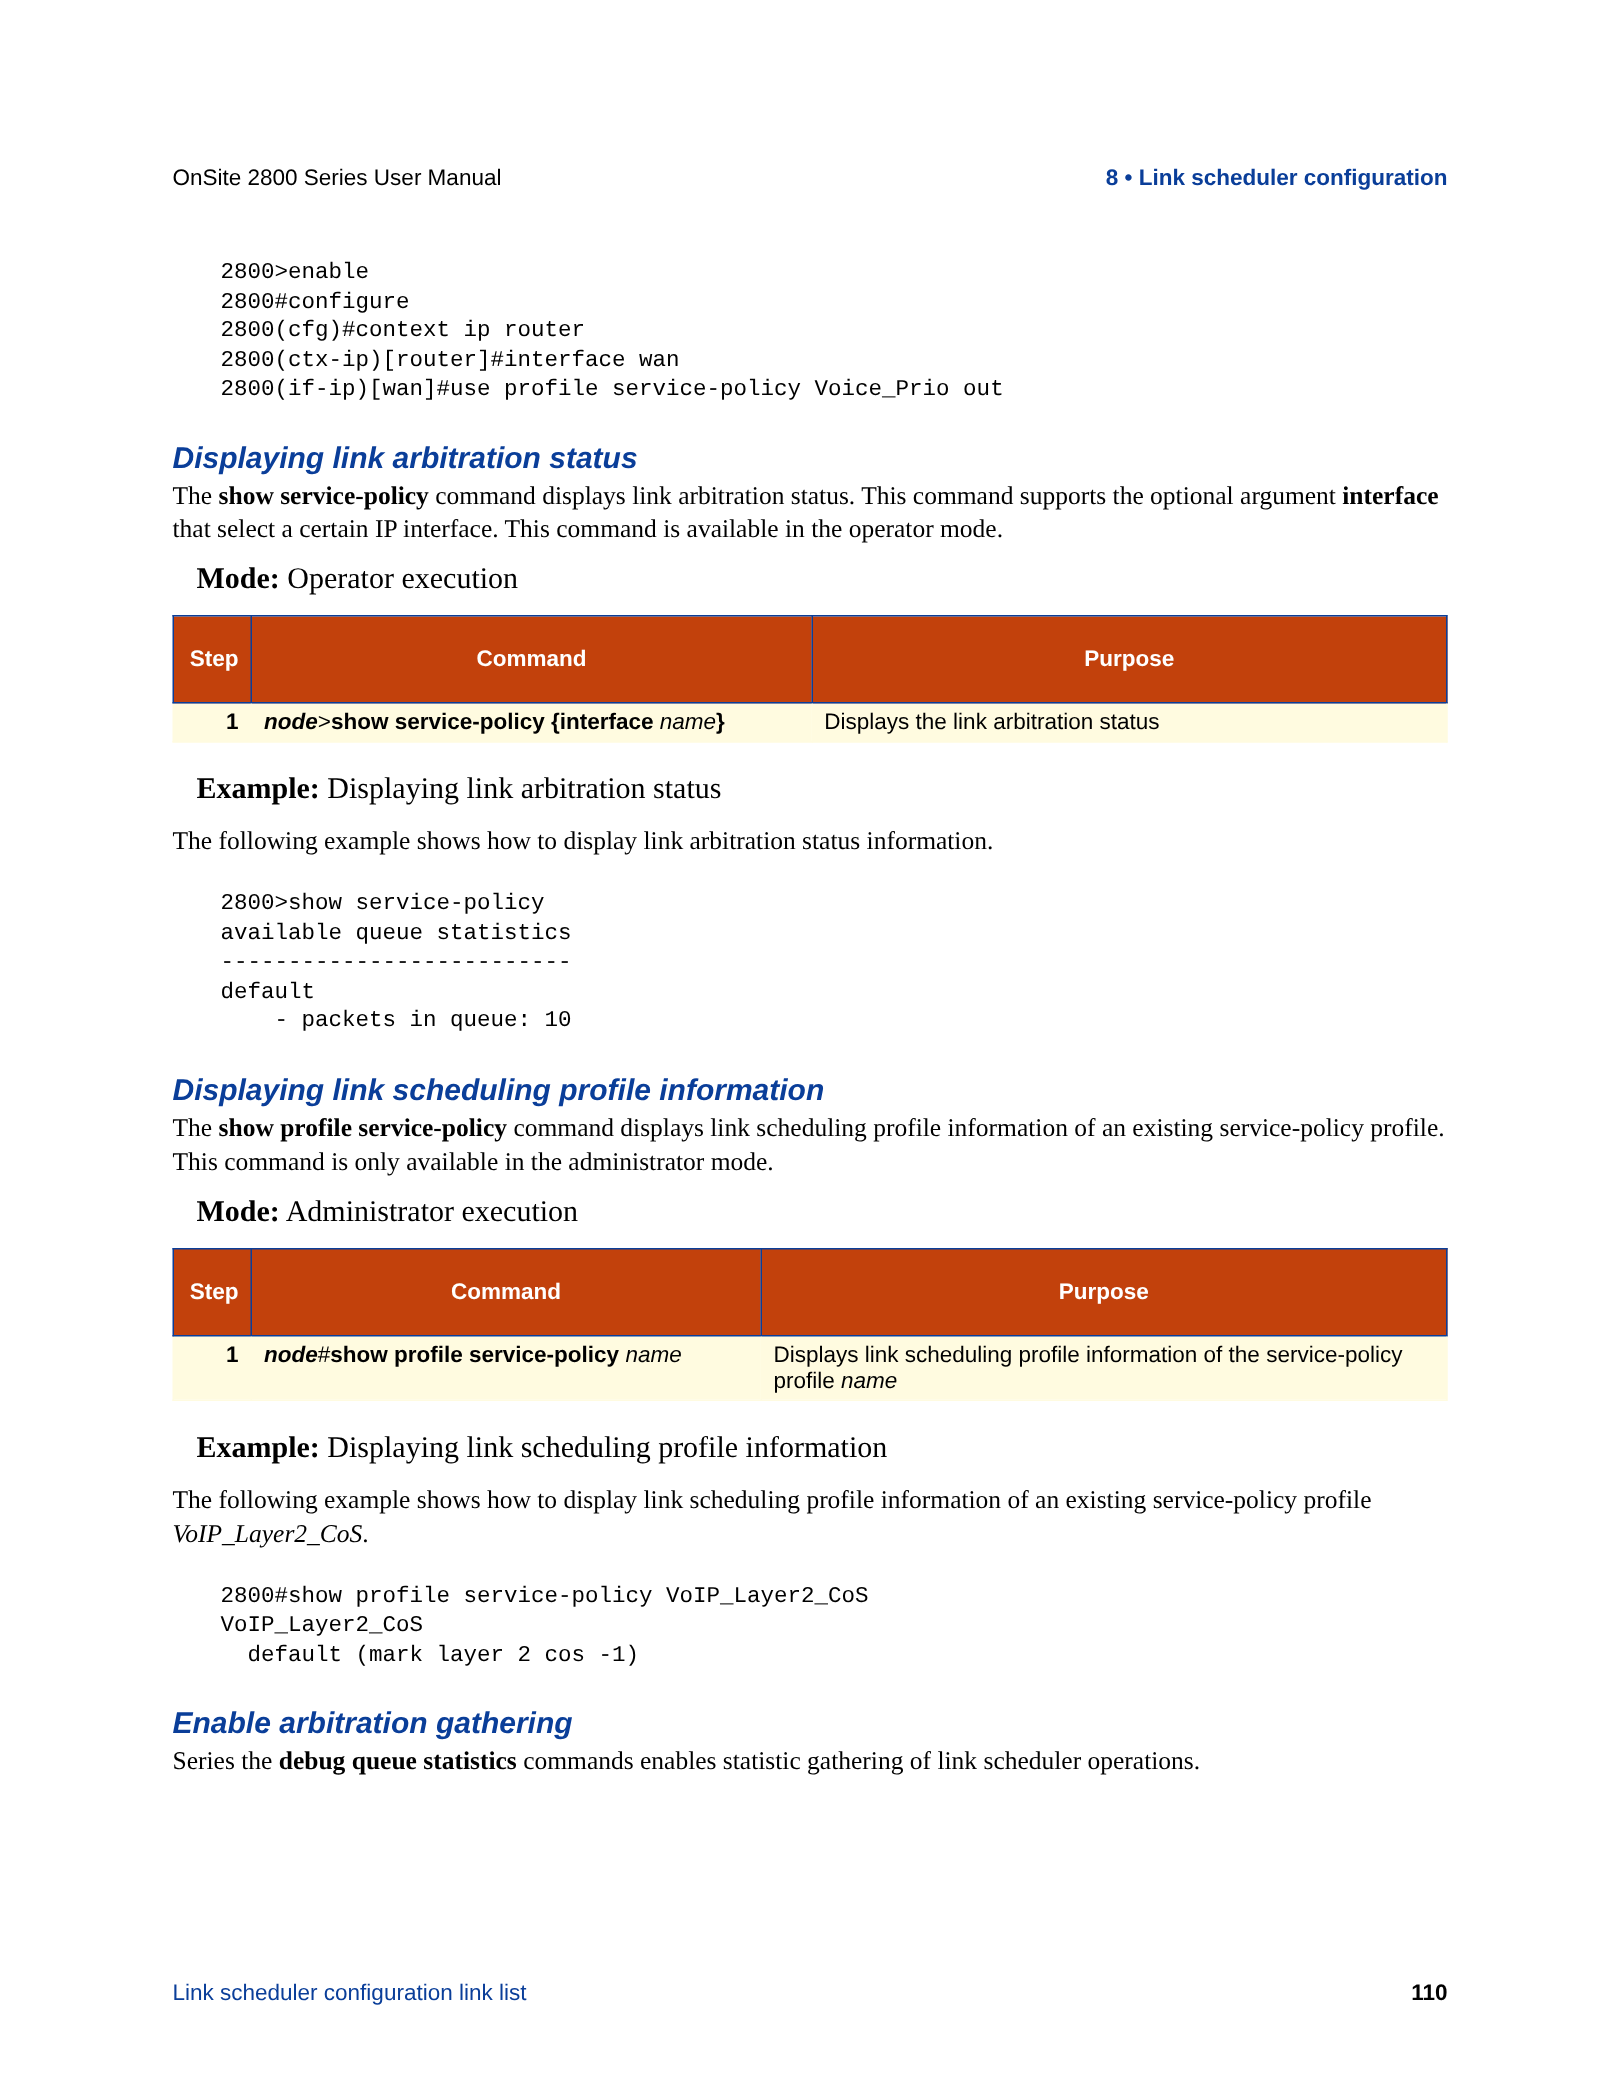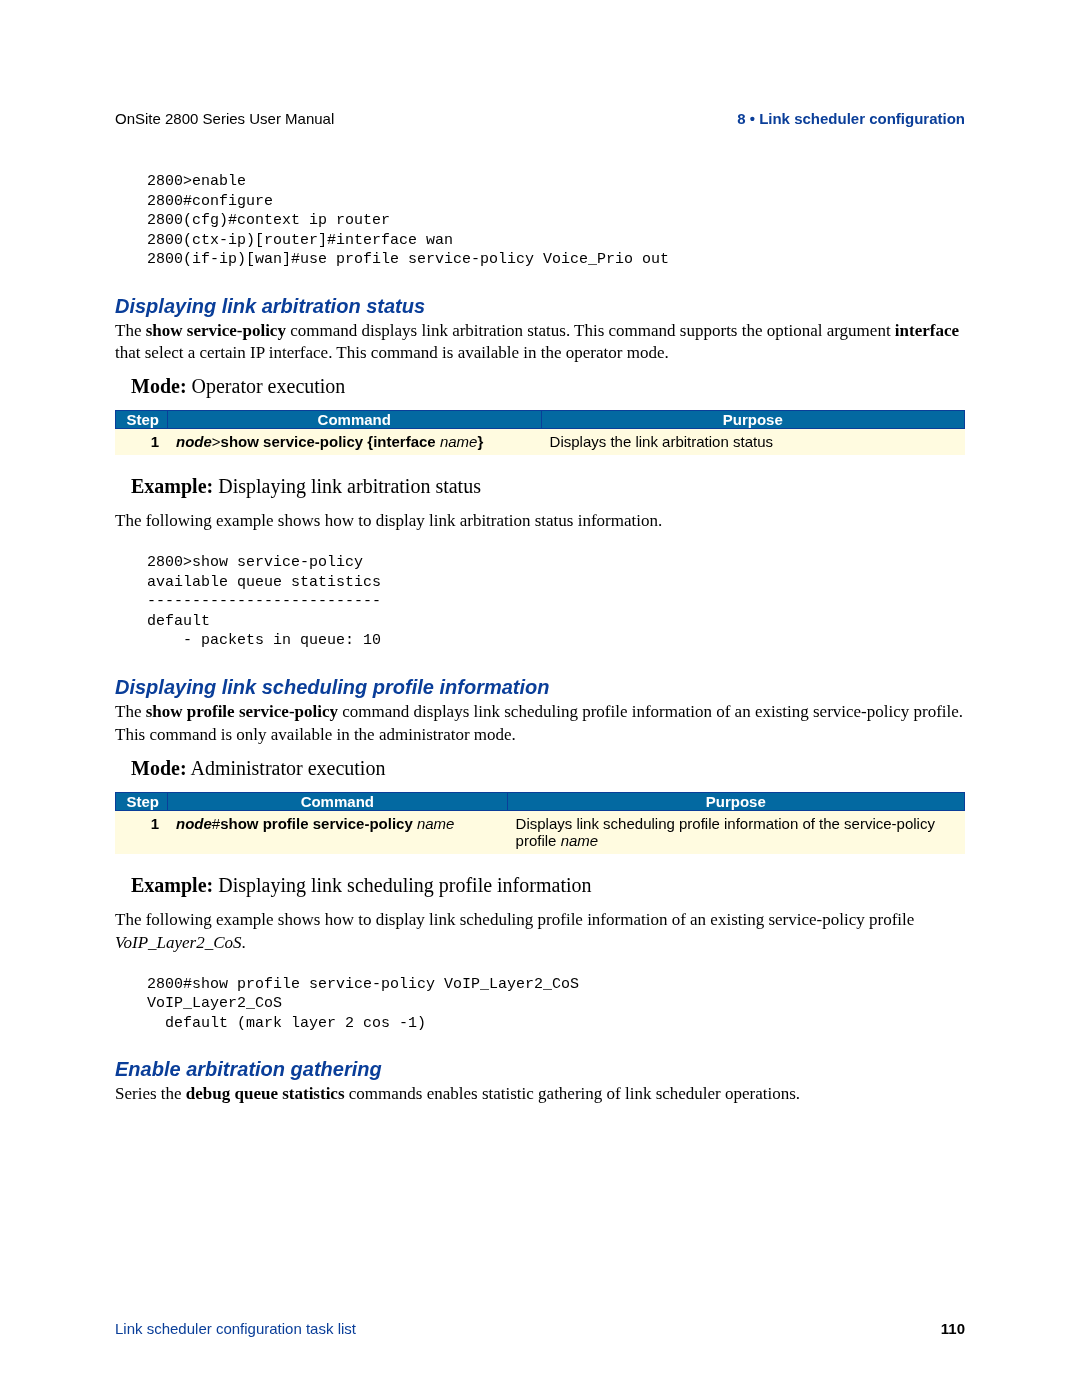--- a/index.html
+++ b/index.html
@@ -53,24 +53,24 @@
   .bold { font-weight: bold; }
   .ital { font-style: italic; margin-top: 44px; }
   table.cmd {
     border-collapse: collapse;
     width: 100%;
     font-family: Arial, Helvetica, sans-serif;
     font-size: 15px;
     margin: 8px 0 20px 0;
   }
   table.cmd th {
-    background: #0369a1;
+    background: #c2410c;
     color: #fff;
     font-weight: bold;
-    padding: 0 8px;
+    padding: 20px 8px;
     border: 1px solid #0a3e99;
   }
   table.cmd td {
     background: #fffbe0;
     border: 1px solid #fffbe0;
     padding: 4px 8px;
     vertical-align: top;
   }
   table.cmd .stepcol { width: 35px; text-align: right; font-weight: bold; }
   .footer-row {
@@ -173,17 +173,17 @@
   <div class="mono">2800#show profile service-policy VoIP_Layer2_CoS
 VoIP_Layer2_CoS
   default (mark layer 2 cos -1)</div>
 
   <div class="h2">Enable arbitration gathering</div>
   <div class="para">
     <span>Series the </span><span class="bold">debug queue statistics</span><span> commands enables statistic gathering of link scheduler operations.</span>
   </div>
 
   <div class="footer-row">
-    <div class="footer-left">Link scheduler configuration task list</div>
+    <div class="footer-left">Link scheduler configuration link list</div>
     <div class="footer-right">110</div>
   </div>
 
 </div>
 
 </body></html>

